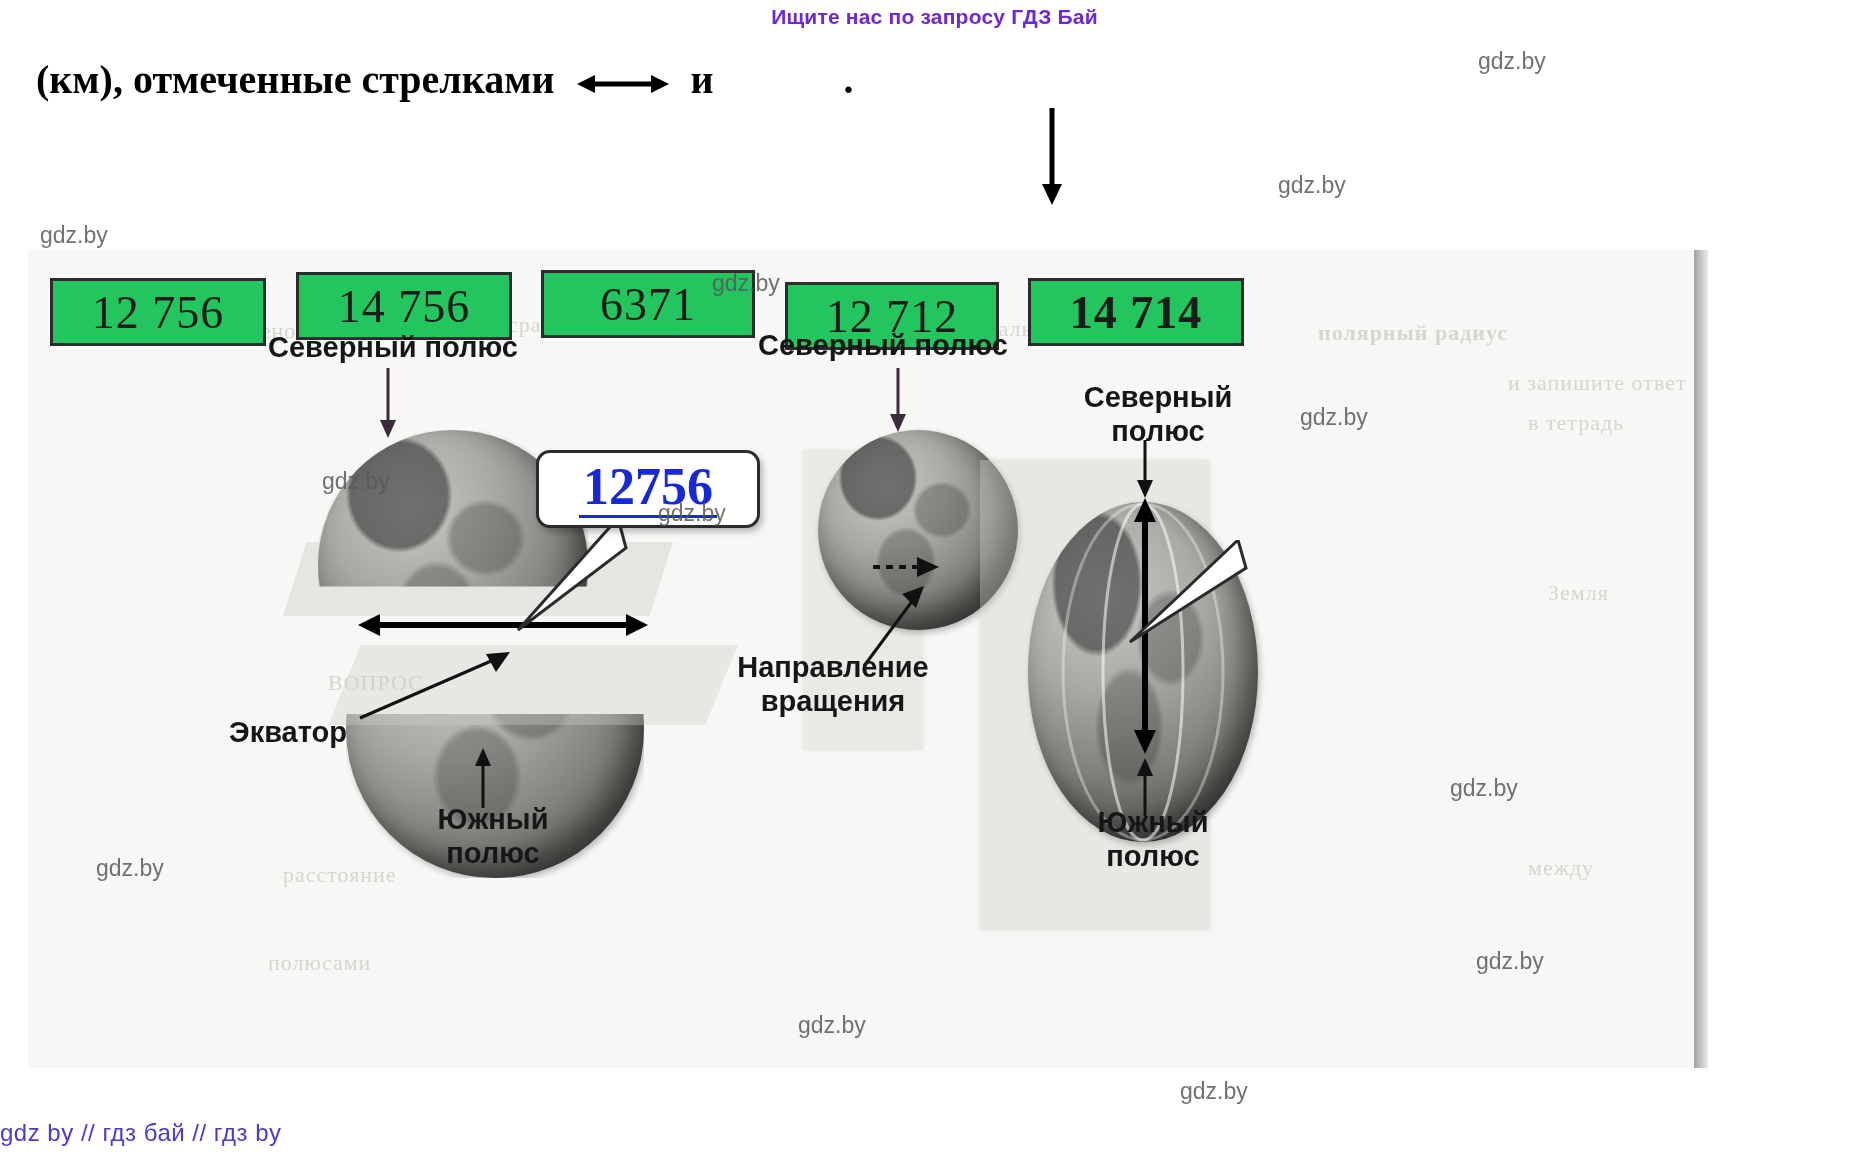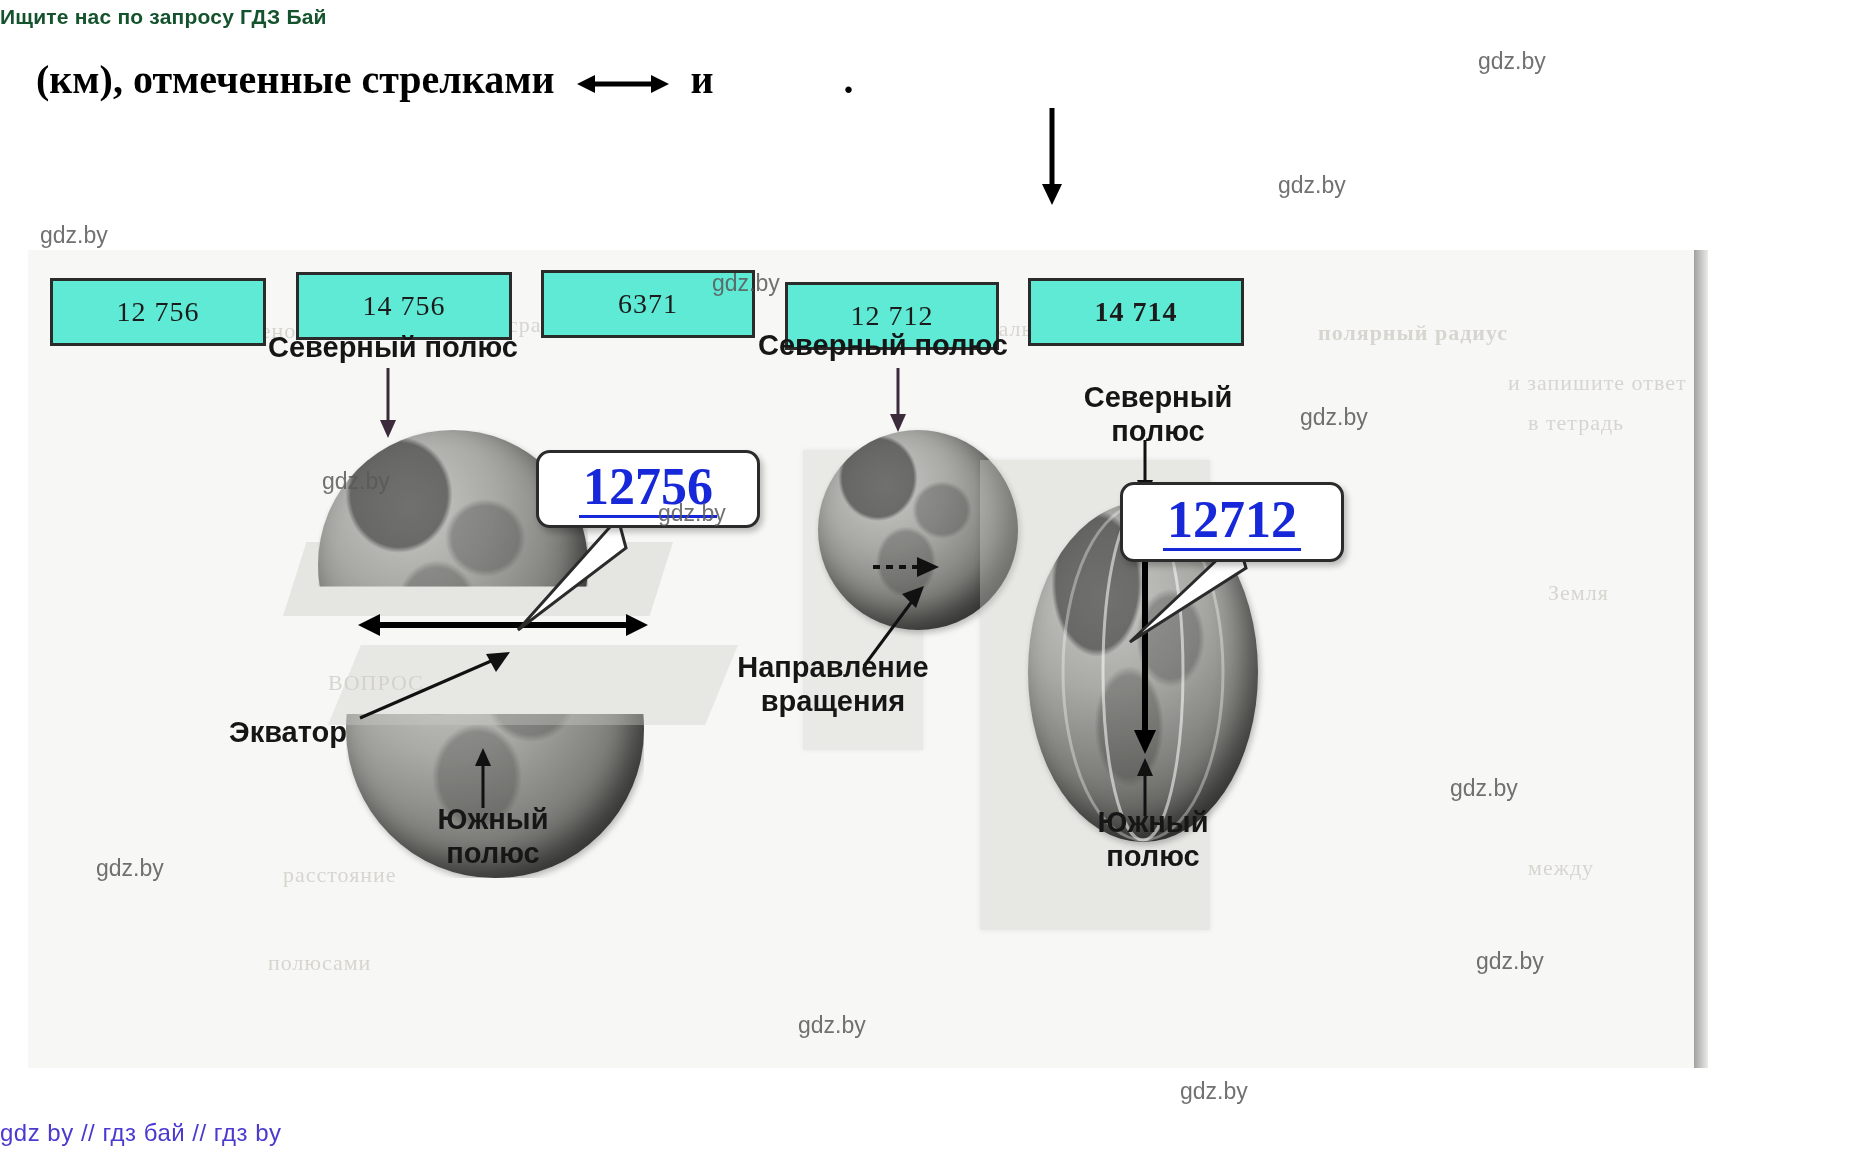--- a/index.html
+++ b/index.html
@@ -18,21 +18,22 @@
     position: absolute;
     inset: 0;
   }
 
   
   .promo {
     position: absolute;
     top: 5px;
     left: 0;
     width: 100%;
-    color: #14532d;
+    text-align: center;
+    color: #6d28d9;
     font-family: "Liberation Sans", sans-serif;
     font-size: 21px;
     font-weight: 600;
     letter-spacing: 0.2px;
   }
 
   
   .task {
     position: absolute;
     top: 52px;
@@ -137,26 +138,26 @@
     font-family: "Liberation Serif", serif;
     font-size: 22px;
     letter-spacing: 1px;
     white-space: nowrap;
   }
 
   
   .numbox {
     position: absolute;
     border: 3px solid #2b2b2b;
-    background: #5eead4;
+    background: #22c55e;
     display: flex;
     align-items: center;
     justify-content: center;
     font-family: "Liberation Serif", serif;
-    font-size: 28px;
+    font-size: 46px;
     color: #1b1b1b;
     letter-spacing: 1px;
     height: 62px;
   }
 
   
   .fig-label {
     position: absolute;
     font-family: "Liberation Sans", sans-serif;
     font-weight: bold;
@@ -367,23 +368,20 @@
     </svg>
 
     <div class="fig-label" style="left:700px; top:78px; width:310px;">Северный полюс</div>
     <div class="fig-label" style="left:1020px; top:130px; width:220px;">Северный
 полюс</div>
     <div class="fig-label" style="left:680px; top:400px; width:250px;">Направление
 вращения</div>
     <div class="fig-label" style="left:1035px; top:555px; width:180px;">Южный
 полюс</div>
 
-    <div class="callout" style="left:1092px; top:232px; width:218px; height:74px;">
-      <span>12712</span>
-    </div>
 
     <div class="scan-shadow"></div>
   </div>
 
   <div class="wm" style="left:40px;  top:222px;">gdz.by</div>
   <div class="wm" style="left:712px; top:270px;">gdz.by</div>
   <div class="wm" style="left:1278px;top:172px;">gdz.by</div>
   <div class="wm" style="left:1478px;top:48px;">gdz.by</div>
   <div class="wm" style="left:1300px;top:404px;">gdz.by</div>
   <div class="wm" style="left:322px; top:468px;">gdz.by</div>

